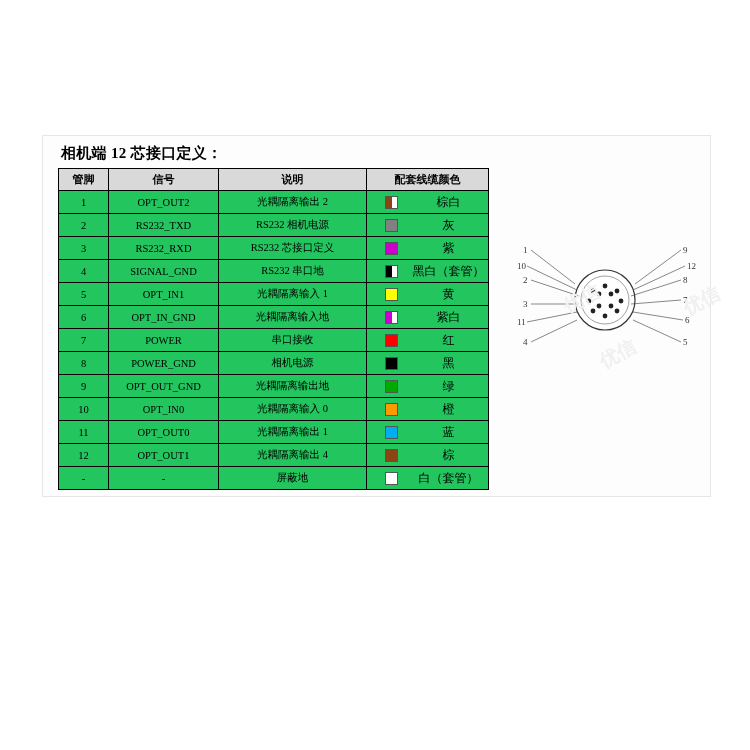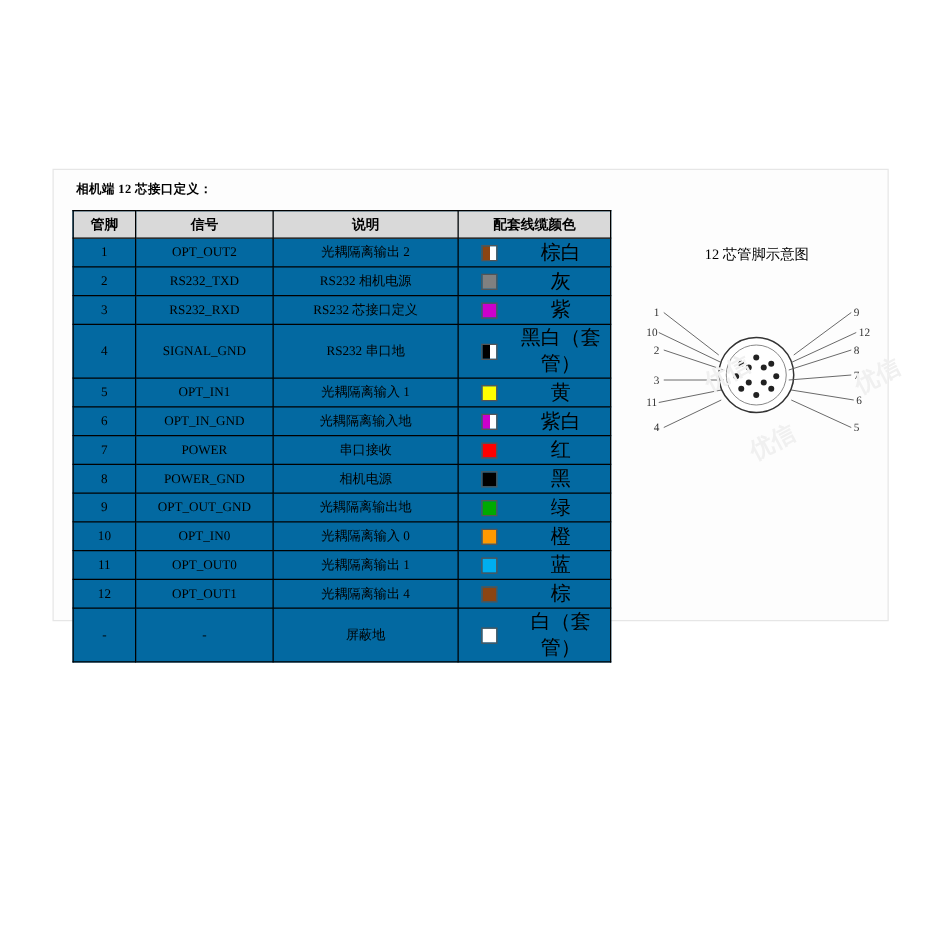--- a/index.html
+++ b/index.html
@@ -23,32 +23,32 @@
     top: 135px;
     width: 667px;
     height: 360px;
     background: #fdfdfd;
     border: 1px solid #e6e6e6;
   }
   .doc-title {
     position: absolute;
     left: 18px;
     top: 8px;
-    font-size: 10px;
+    font-size: 15px;
     font-weight: bold;
     color: #000000;
     letter-spacing: 0.3px;
   }
   table.pin-table {
     position: absolute;
     left: 15px;
     top: 32px;
     border-collapse: collapse;
     table-layout: fixed;
-    background: #0369a1;
+    background: #22c55e;
   }
   table.pin-table th,
   table.pin-table td {
     border: 1px solid #000000;
     font-size: 10.5px;
     color: #000000;
     text-align: center;
     vertical-align: middle;
     height: 22px;
     padding: 0 2px;
@@ -79,21 +79,21 @@
     width: 11px;
     height: 11px;
     border: 1px solid #555555;
     vertical-align: middle;
   }
   .label-wrap {
     display: inline-block;
     width: 72px;
     text-align: center;
     vertical-align: middle;
-    font-size: 16px;
+    font-size: 12px;
   }
 
   
   .split {
     position: relative;
     overflow: hidden;
   }
   .split .half-l, .split .half-r {
     position: absolute;
     top: 0;
@@ -239,21 +239,20 @@
           <tr>
             <td>-</td>
             <td>-</td>
             <td>屏蔽地</td>
             <td class="color-cell"><span class="swatch-wrap"><span class="swatch split"><span class="half-l" style="background: rgb(255, 255, 255);"></span><span class="half-r" style="background: rgb(255, 255, 255);"></span></span></span><span class="label-wrap">白（套管）</span></td>
           </tr>
         </tbody>
     </table>
 
     <div class="diagram">
-      <div class="diagram-title">12 芯管脚示意图</div>
       <svg class="connector-svg" width="185" height="150" viewBox="0 0 185 150">
 
         <circle cx="92" cy="72" r="30" fill="#ffffff" stroke="#333333" stroke-width="1.2"></circle>
         <circle cx="92" cy="72" r="24" fill="#ffffff" stroke="#888888" stroke-width="0.8"></circle>
 
         <circle cx="92" cy="58" r="2.4" fill="#222"></circle>
         <circle cx="80" cy="63" r="2.4" fill="#222"></circle>
         <circle cx="104" cy="63" r="2.4" fill="#222"></circle>
         <circle cx="76" cy="73" r="2.4" fill="#222"></circle>
         <circle cx="108" cy="73" r="2.4" fill="#222"></circle>

